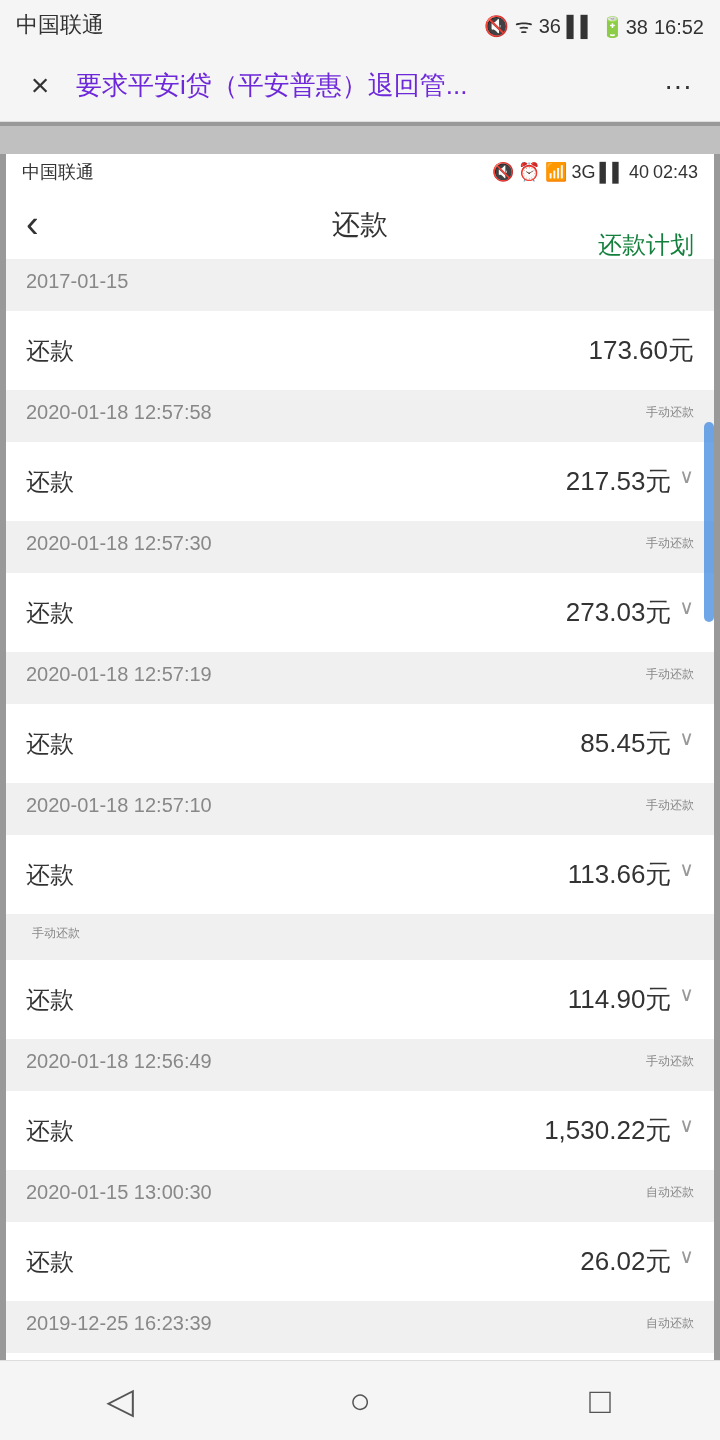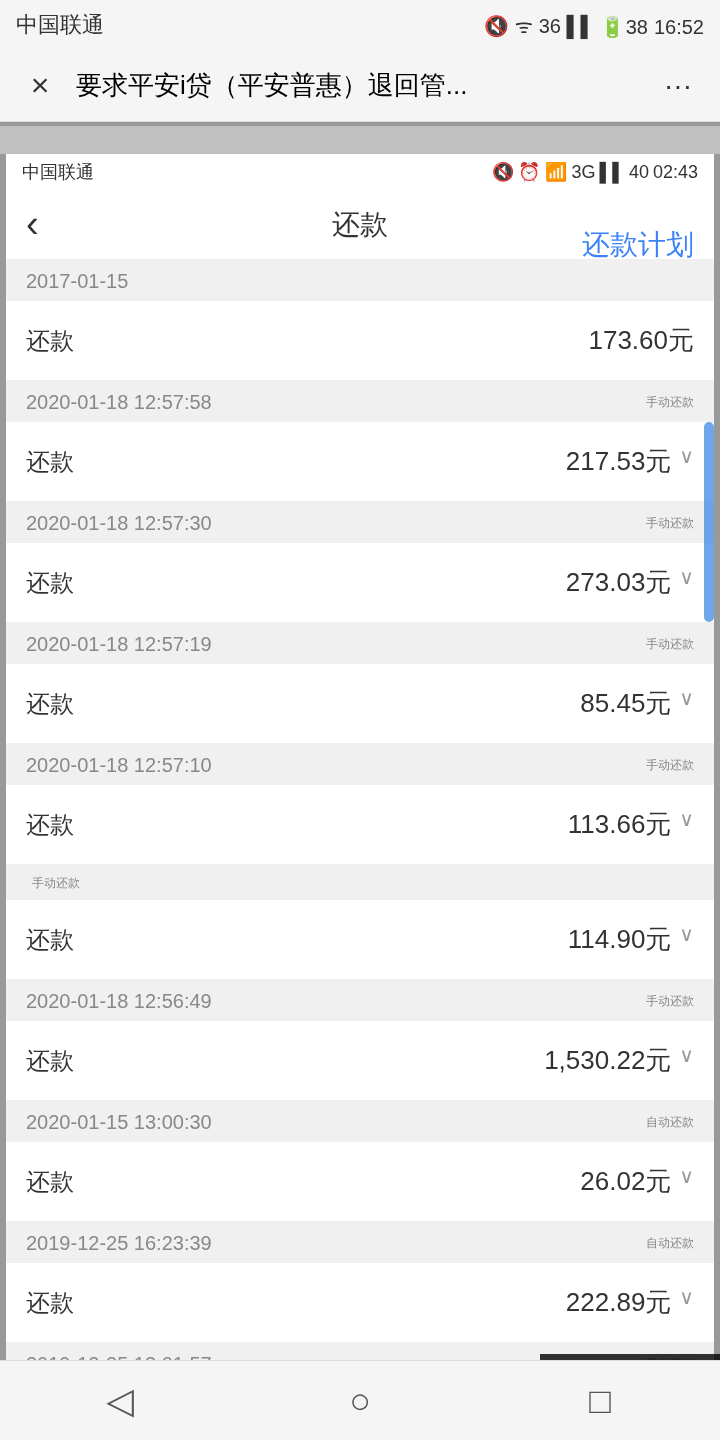--- a/index.html
+++ b/index.html
@@ -50,21 +50,21 @@
       font-size: 32px;
       color: #333;
       cursor: pointer;
       margin-right: 16px;
       width: 40px;
       text-align: center;
     }
     .nav-bar .nav-title {
       flex: 1;
       font-size: 26px;
-      color: #000000;
+      color: #6d28d9;
       font-weight: 500;
       overflow: hidden;
       text-overflow: ellipsis;
       white-space: nowrap;
     }
     .nav-bar .more-btn {
       font-size: 28px;
       color: #333;
       cursor: pointer;
       padding: 0 8px;
@@ -117,21 +117,21 @@
     .payment-list {
       background: #f0f0f0;
     }
     .payment-group {
       margin-bottom: 0;
     }
     .payment-meta {
       display: flex;
       justify-content: space-between;
       align-items: center;
-      padding: 10px 20px 8px 20px;
+      padding: 10px 20px 18px 20px;
       background: #f0f0f0;
     }
     .payment-meta .date-time {
       font-size: 20px;
       color: #888;
     }
     .payment-meta .method {
       font-size: 12px;
       color: #888;
       margin-left: 6px;
@@ -230,21 +230,21 @@
         <span>3G</span>
         <span>▌▌</span>
         <span>40</span>
         <span>02:43</span>
       </span>
     </div>
 
     <div class="inner-nav" style="position:relative;">
       <span class="back-btn" style="font-size:38px; color:#333;">‹</span>
       <span style="position:absolute; left:50%; transform:translateX(-50%); font-size:28px; font-weight:500; color:#333;">还款</span>
-      <span style="margin-left:auto; font-size:28px; color:#3b82f6; cursor:pointer;margin-top:41px;">还款计划</span>
+      <span style="margin-left:auto; font-size:24px; color:#15803d; cursor:pointer;margin-top:41px;">还款计划</span>
     </div>
 
     <div class="payment-list" id="payment-list-container">
     <div class="payment-group">
           <div class="payment-meta">
             <span class="date-time">2017-01-15</span>
             <span class="method"></span>
           </div>
           <div class="payment-row">
             <span class="payment-label">还款</span>

